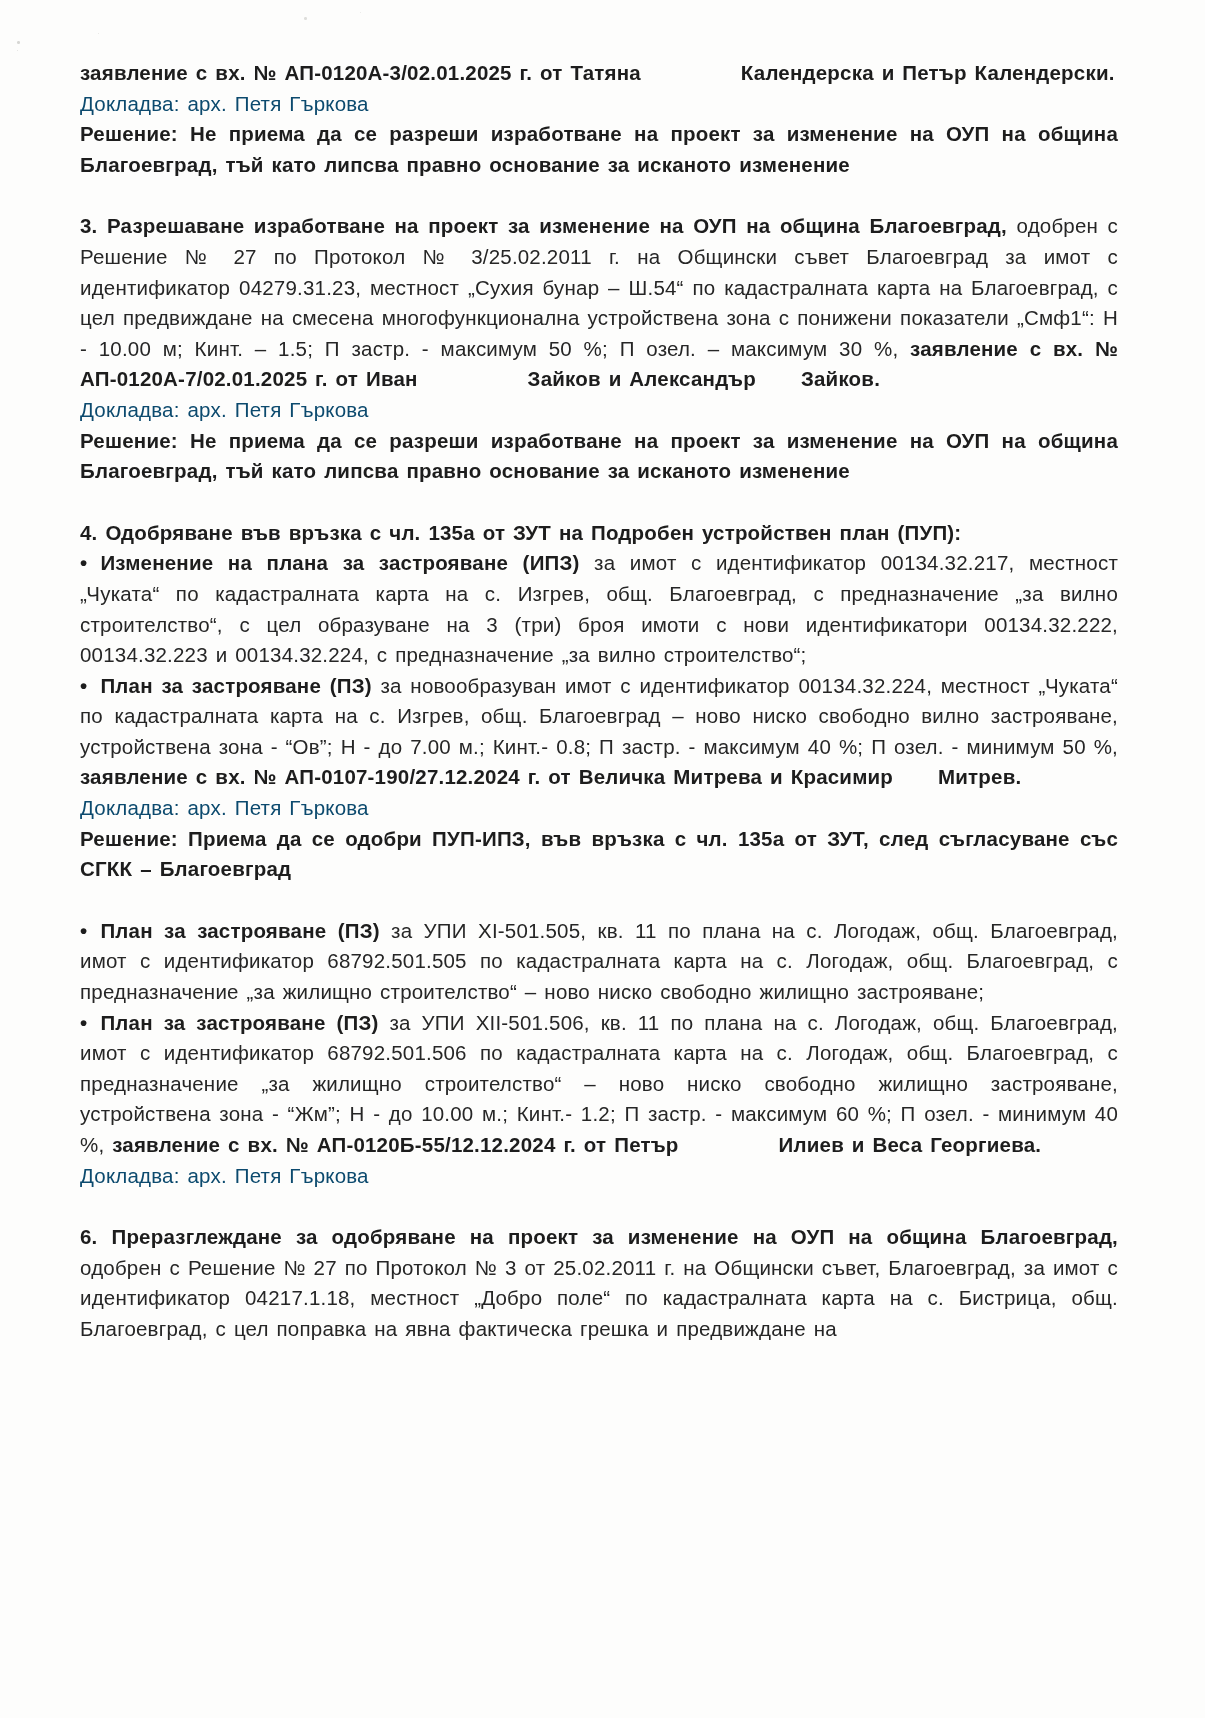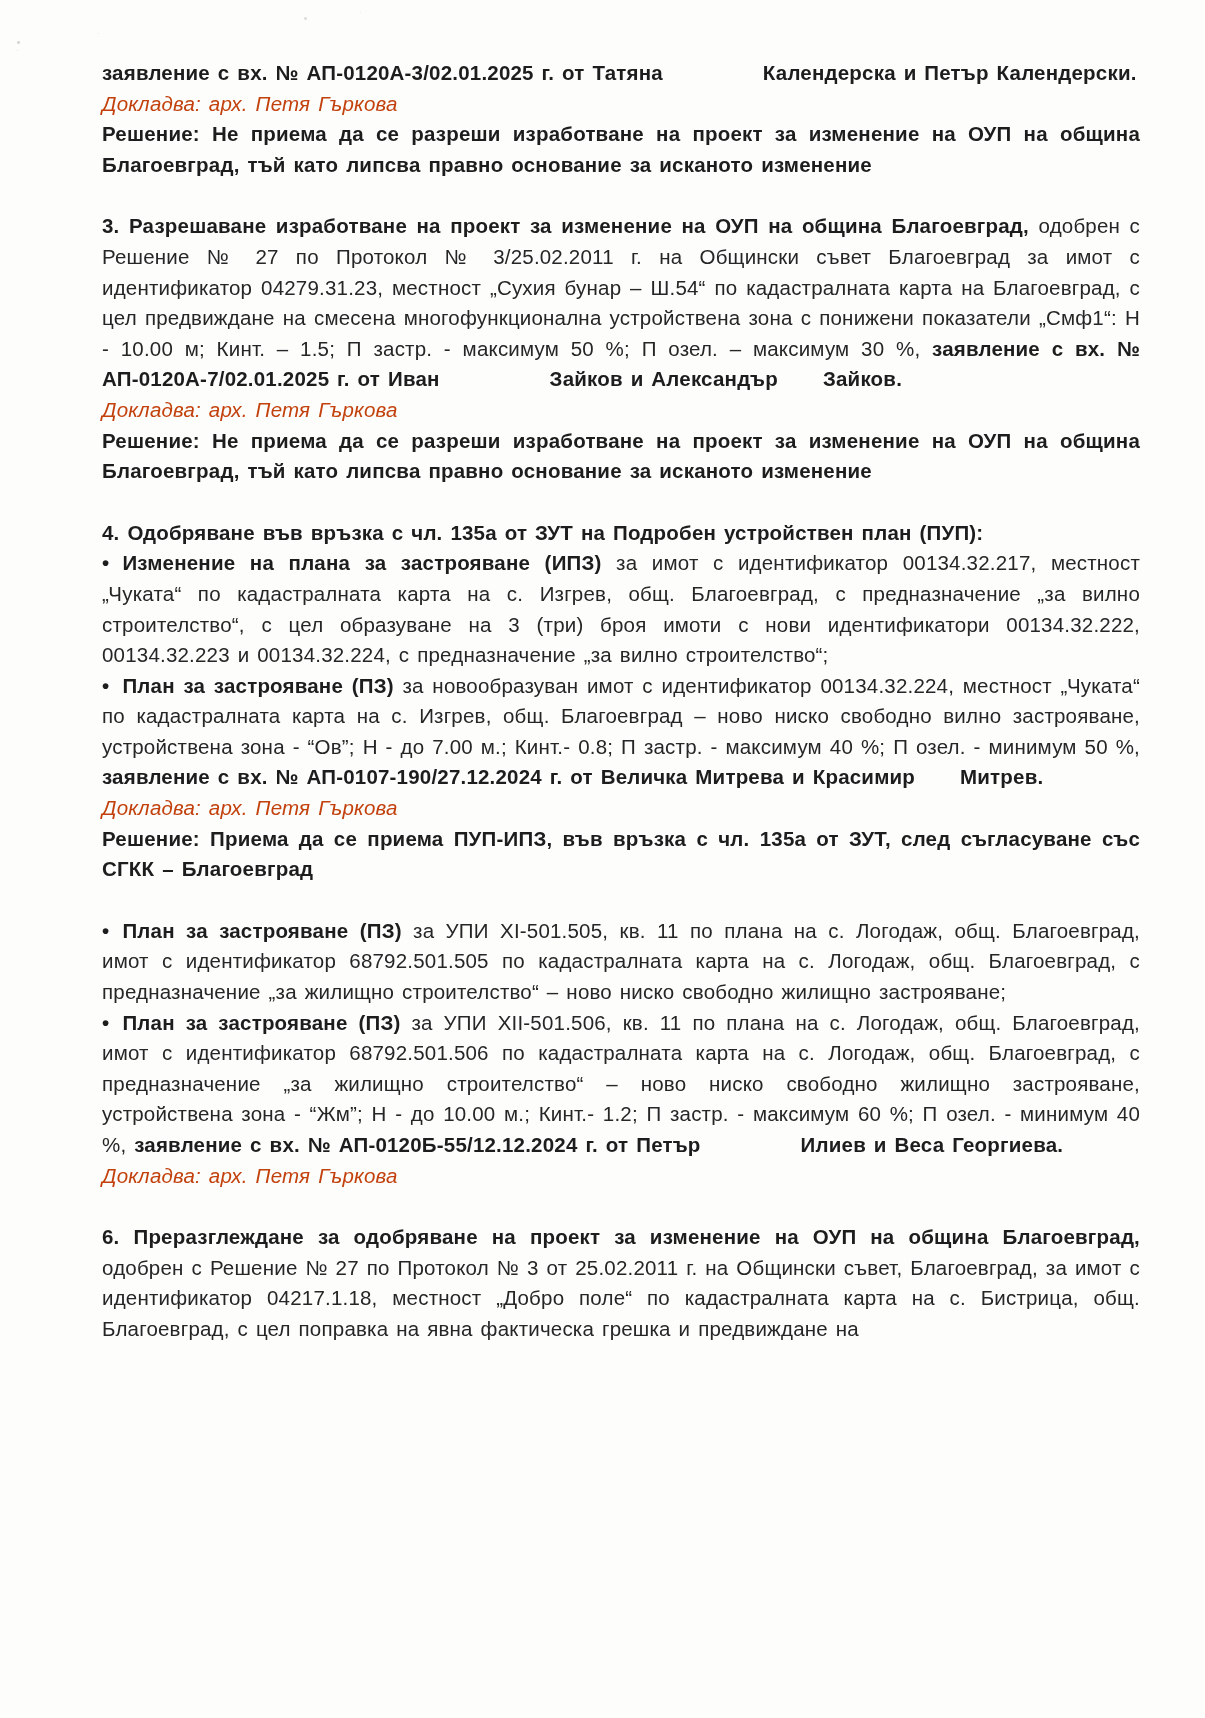--- a/index.html
+++ b/index.html
@@ -6,36 +6,36 @@
   body {
     width: 1205px;
     height: 1718px;
     background: #fdfdfc;
     position: relative;
     overflow: hidden;
     font-family: "Liberation Sans", sans-serif;
   }
   .doc-body {
     position: absolute;
-    left: 102px;
+    left: 80px;
     top: 58px;
     width: 1038px;
     color: #222222;
   }
   .doc-body p {
     margin: 0;
     font-size: 20.5px;
     line-height: 30.6px;
     text-align: justify;
     letter-spacing: 0.2px;
     word-spacing: 2px;
     color: #262626;
   }
   .b { font-weight: bold; color: #1d1d1d; }
-  .i { font-style: italic; color: #c2410c; }
+  .i { color: #0c4a6e; }
   .bullet { padding-right: 13px; }
   .gap { display: inline-block; }
   .spacer { height: 31px; }
   
   .scan-artifacts {
     position: absolute;
     left: 0; top: 0; width: 1px; height: 1px;
     background: transparent;
     box-shadow:
       18px 42px 0 1px #d7d7d4,
@@ -58,20 +58,20 @@
     <p><span class="b">Решение: Не приема да се разреши изработване на проект за изменение на ОУП на община Благоевград, тъй като липсва правно основание за исканото изменение</span></p>
     <div class="spacer" style="height: 31px;"></div>
     <p><span class="b">3. Разрешаване изработване на проект за изменение на ОУП на община Благоевград,</span><span class=""> одобрен с Решение № 27 по Протокол № 3/25.02.2011 г. на Общински съвет Благоевград за имот с идентификатор 04279.31.23, местност „Сухия бунар – Ш.54“ по кадастралната карта на Благоевград, с цел предвиждане на смесена многофункционална устройствена зона с понижени показатели „Смф1“: Н - 10.00 м; Кинт. – 1.5; П застр. - максимум 50 %; П озел. – максимум 30 %, </span><span class="b">заявление с вх. № АП-0120А-7/02.01.2025 г. от Иван</span><span class="gap" style="width: 110px;">&nbsp;</span><span class="b">Зайков и Александър</span><span class="gap" style="width: 45px;">&nbsp;</span><span class="b">Зайков.</span></p>
     <p><span class="i">Докладва: арх. Петя Гъркова</span></p>
     <p><span class="b">Решение: Не приема да се разреши изработване на проект за изменение на ОУП на община Благоевград, тъй като липсва правно основание за исканото изменение</span></p>
     <div class="spacer" style="height: 31px;"></div>
     <p><span class="b">4. Одобряване във връзка с чл. 135а от ЗУТ на Подробен устройствен план (ПУП):</span></p>
     <p><span class="b bullet">•</span><span class="b">Изменение на плана за застрояване (ИПЗ)</span><span class=""> за имот с идентификатор 00134.32.217, местност „Чуката“ по кадастралната карта на с. Изгрев, общ. Благоевград, с предназначение „за вилно строителство“, с цел образуване на 3 (три) броя имоти с нови идентификатори 00134.32.222, 00134.32.223 и 00134.32.224, с предназначение „за вилно строителство“;</span></p>
     <p><span class="b bullet">•</span><span class="b">План за застрояване (ПЗ)</span><span class=""> за новообразуван имот с идентификатор 00134.32.224, местност „Чуката“ по кадастралната карта на с. Изгрев, общ. Благоевград – ново ниско свободно вилно застрояване, устройствена зона - “Ов”; Н - до 7.00 м.; Кинт.- 0.8; П застр. - максимум 40 %; П озел. - минимум 50 %, </span><span class="b">заявление с вх. № АП-0107-190/27.12.2024 г. от Величка Митрева и Красимир</span><span class="gap" style="width: 45px;">&nbsp;</span><span class="b">Митрев.</span></p>
     <p><span class="i">Докладва: арх. Петя Гъркова</span></p>
-    <p><span class="b">Решение: Приема да се приема ПУП-ИПЗ, във връзка с чл. 135а от ЗУТ, след съгласуване със СГКК – Благоевград</span></p>
+    <p><span class="b">Решение: Приема да се одобри ПУП-ИПЗ, във връзка с чл. 135а от ЗУТ, след съгласуване със СГКК – Благоевград</span></p>
     <div class="spacer" style="height: 31px;"></div>
     <p><span class="b bullet">•</span><span class="b">План за застрояване (ПЗ)</span><span class=""> за УПИ XI-501.505, кв. 11 по плана на с. Логодаж, общ. Благоевград, имот с идентификатор 68792.501.505 по кадастралната карта на с. Логодаж, общ. Благоевград, с предназначение „за жилищно строителство“ – ново ниско свободно жилищно застрояване;</span></p>
     <p><span class="b bullet">•</span><span class="b">План за застрояване (ПЗ)</span><span class=""> за УПИ XII-501.506, кв. 11 по плана на с. Логодаж, общ. Благоевград, имот с идентификатор 68792.501.506 по кадастралната карта на с. Логодаж, общ. Благоевград, с предназначение „за жилищно строителство“ – ново ниско свободно жилищно застрояване, устройствена зона - “Жм”; Н - до 10.00 м.; Кинт.- 1.2; П застр. - максимум 60 %; П озел. - минимум 40 %, </span><span class="b">заявление с вх. № АП-0120Б-55/12.12.2024 г. от Петър</span><span class="gap" style="width: 100px;">&nbsp;</span><span class="b">Илиев и Веса Георгиева.</span></p>
     <p><span class="i">Докладва: арх. Петя Гъркова</span></p>
     <div class="spacer" style="height: 31px;"></div>
     <p><span class="b">6. Преразглеждане за одобряване на проект за изменение на ОУП на община Благоевград,</span><span class=""> одобрен с Решение № 27 по Протокол № 3 от 25.02.2011 г. на Общински съвет, Благоевград, за имот с идентификатор 04217.1.18, местност „Добро поле“ по кадастралната карта на с. Бистрица, общ. Благоевград, с цел поправка на явна фактическа грешка и предвиждане на</span></p>
   </div>
 
 </body></html>

